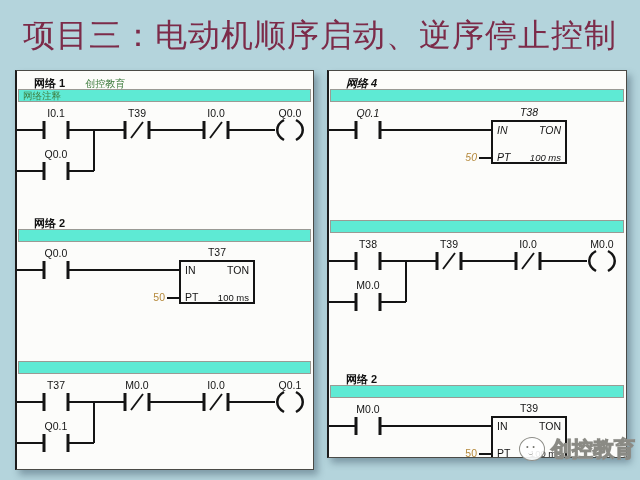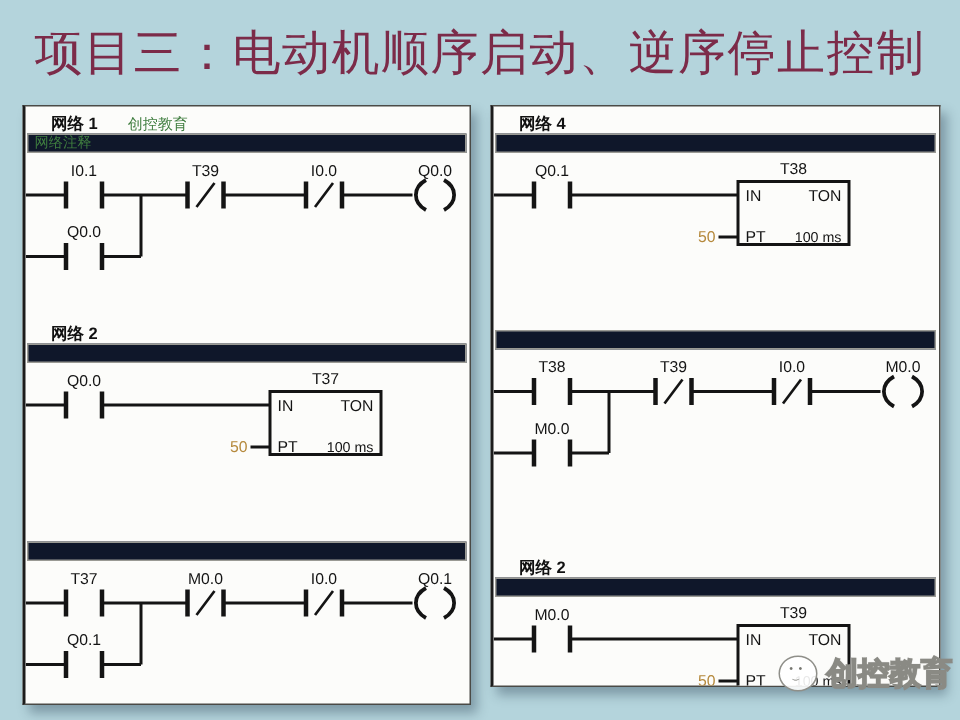--- a/index.html
+++ b/index.html
@@ -21,21 +21,21 @@
     overflow:hidden;
   }
   #panel-left{left:15px;top:70px;width:296px;height:398px;}
   #panel-right{left:327px;top:70px;width:297px;height:386px;}
   .network{position:absolute;left:0;width:100%;}
   .net-header{height:14px;padding:1px 0 0 5px;white-space:nowrap;}
   .net-id{font-size:11px;font-weight:bold;color:#111;padding-left:12px;}
   .net-title{font-size:10px;color:#3f7d3f;margin-left:20px;}
   .net-comment{
     height:11px;margin:2px 2px 0 1px;
-    background:#0f172a;border:1px solid #9a9a94;
+    background:#5eead4;border:1px solid #9a9a94;
     font-size:9.5px;line-height:11px;color:#3f7d3f;padding-left:4px;
   }
   .ladder{display:block;margin-top:1px;}
   .watermark{
     position:absolute;left:519px;top:435px;display:flex;align-items:center;
     pointer-events:none;
     font-family:Liberation Mono, monospace;
   }
   .wm-logo{
     width:24px;height:22px;border-radius:50%;
@@ -160,21 +160,21 @@
             <line x1="27" y1="59" x2="27" y2="77" stroke="#141414" stroke-width="3"></line>
             <line x1="51" y1="59" x2="51" y2="77" stroke="#141414" stroke-width="3"></line>
             <text x="39" y="55" text-anchor="middle" font-size="10.5" fill="#141414" font-family="&quot;Liberation Sans&quot;,&quot;DejaVu Sans&quot;,sans-serif">Q0.1</text>
           </g>
           <line x1="51" y1="68" x2="77" y2="68" stroke="#141414" stroke-width="2"></line>
         </g>
       </svg>
     </div>
   </div>
 <div class="panel" id="panel-right">
-    <div class="network" style="top: 1px;">
+    <div class="network" style="top: 1px; font-style: italic;">
       <div class="net-header"><span class="net-id">网络 4</span></div>
       <div class="net-comment"></div>
       <svg width="294" height="72" class="ladder">
         <g>
           <line x1="0" y1="27" x2="27" y2="27" stroke="#141414" stroke-width="2"></line>
           <line x1="27" y1="18" x2="27" y2="36" stroke="#141414" stroke-width="3"></line>
           <line x1="51" y1="18" x2="51" y2="36" stroke="#141414" stroke-width="3"></line>
           <text x="39" y="14" text-anchor="middle" font-size="10.5" fill="#141414" font-family="&quot;Liberation Sans&quot;,&quot;DejaVu Sans&quot;,sans-serif">Q0.1</text>
         </g>
         <g>

